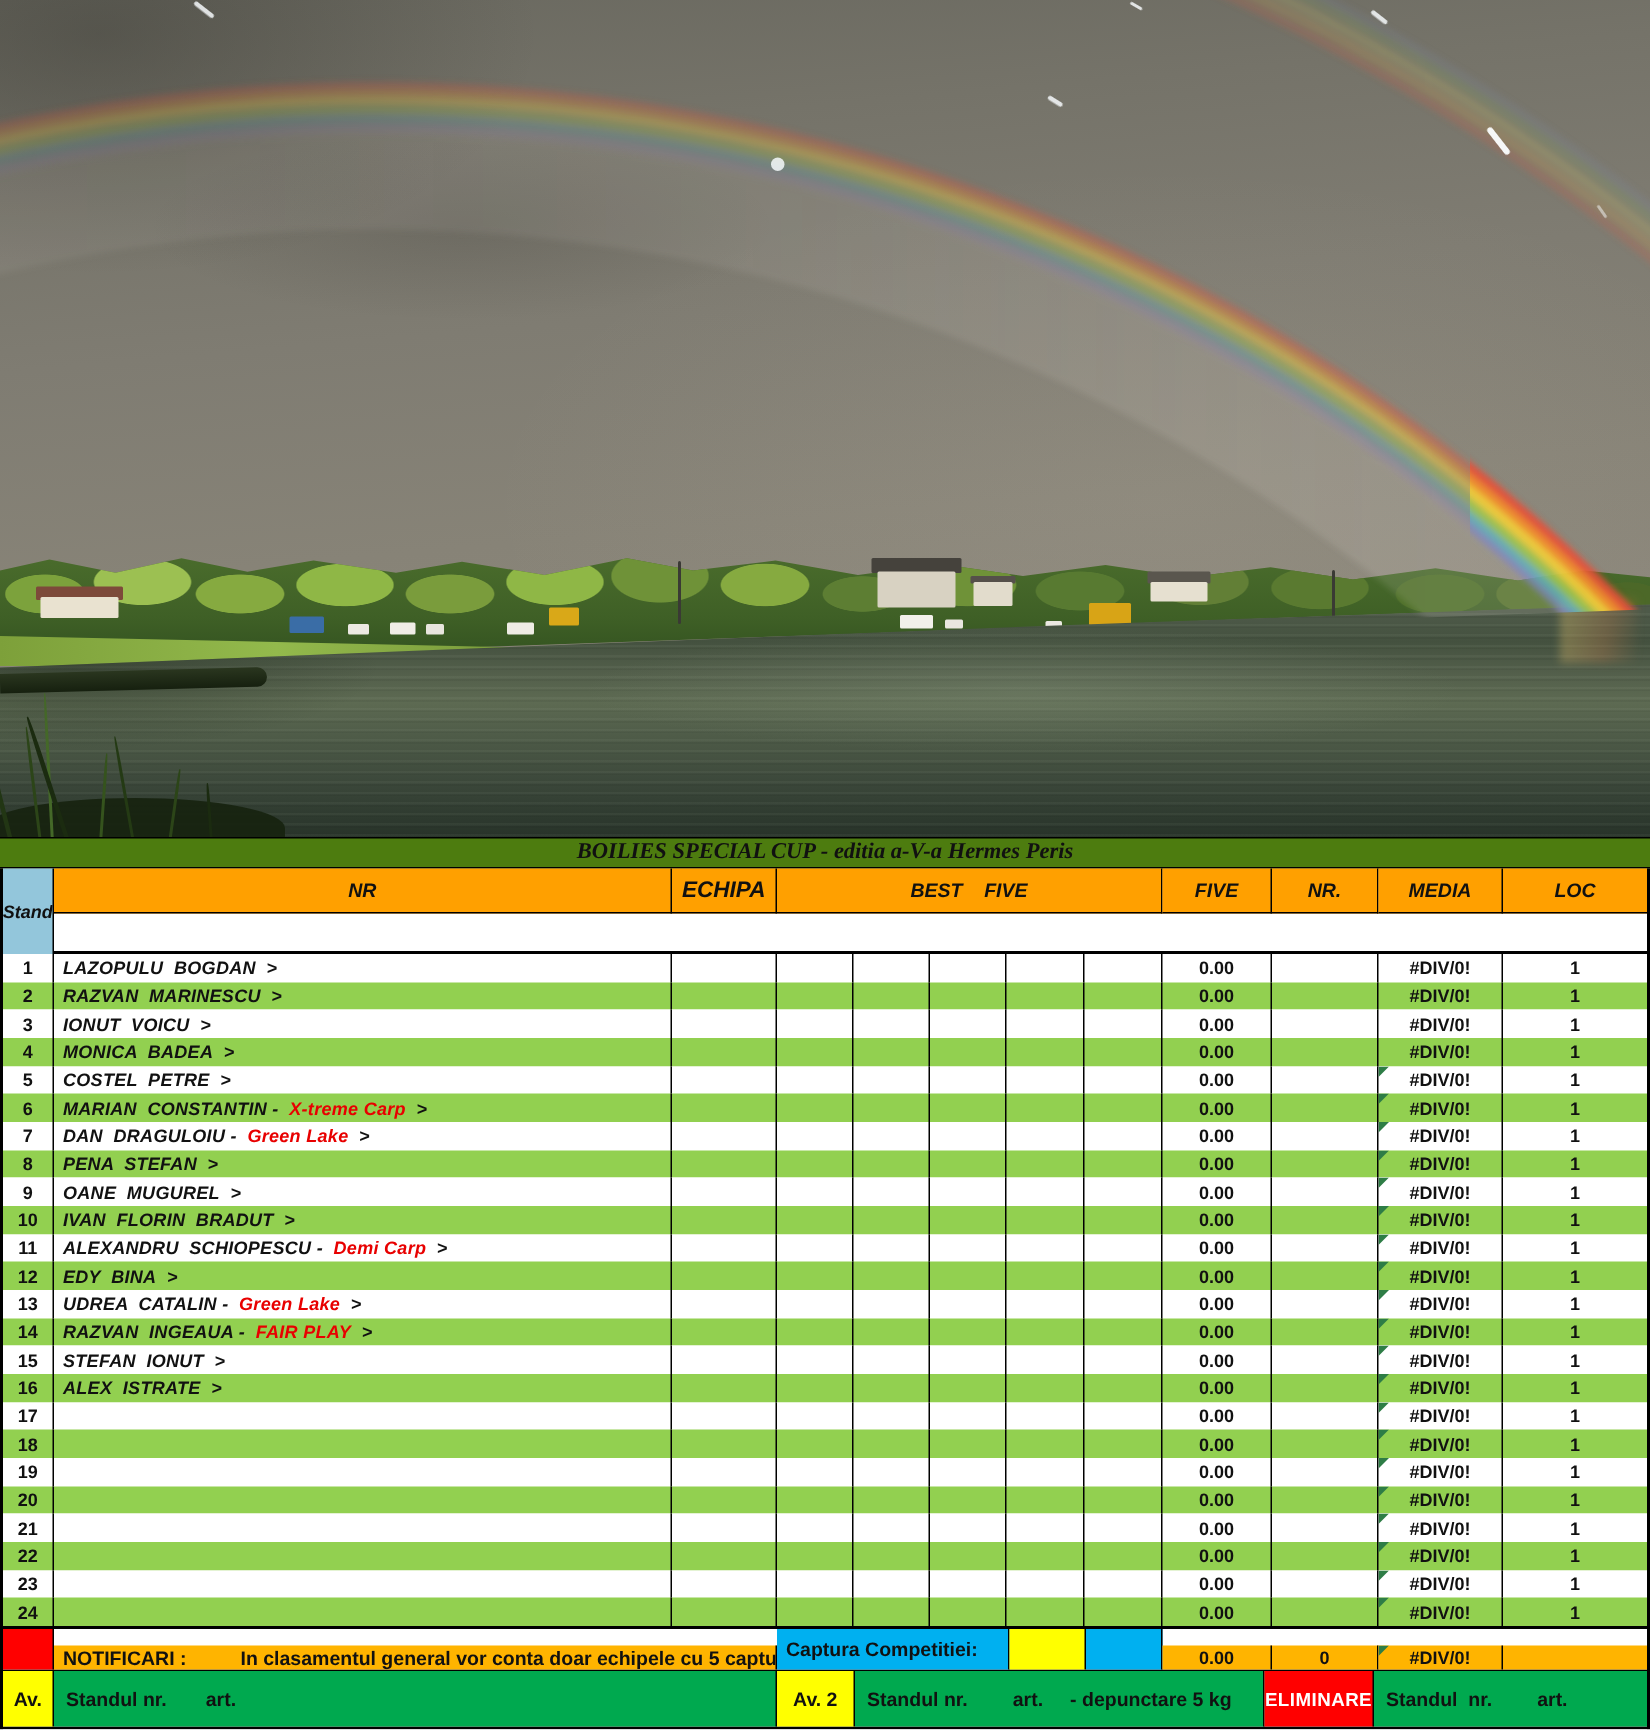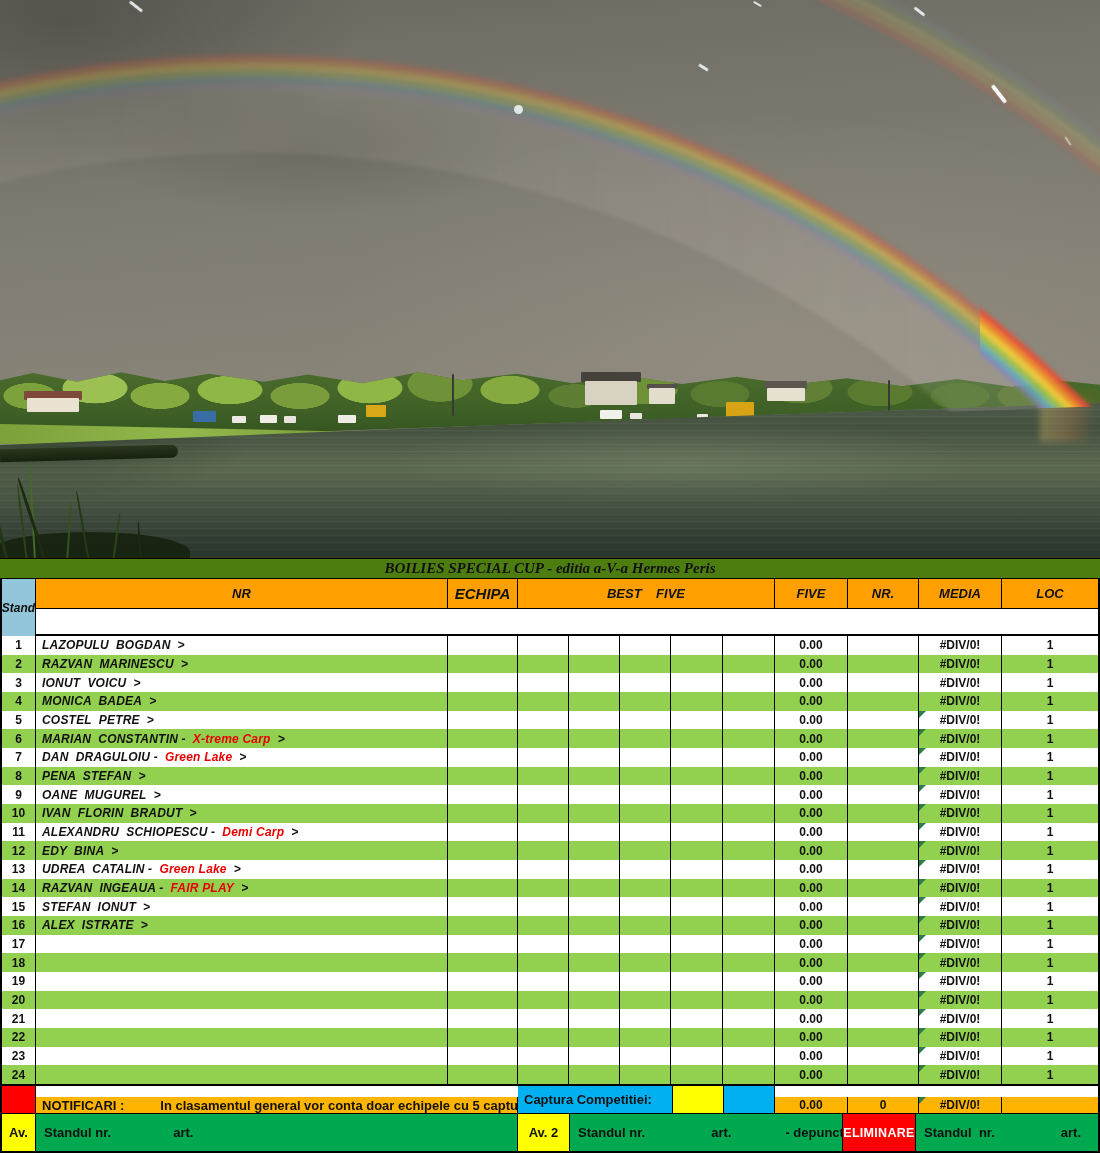--- a/index.html
+++ b/index.html
@@ -78,21 +78,21 @@
   .num { font-weight:bold; font-size:12px; color:#111; }
   .c-name { justify-content:flex-start; padding-left:6px; font-style:italic; font-weight:bold; font-size:12px; letter-spacing:.2px; white-space:pre; color:#111; }
   .team-red { color:#e80000; }
   .flag { position:absolute; top:0; left:0; width:0; height:0; border-top:7px solid #2e7d46; border-right:7px solid transparent; }
   .notif { height:30px; grid-template-columns:34px 482px 155px 51px 51px 73px 71px 83px 96px; border-top:2px solid #000; border-bottom:1px solid #000; }
   .n-red { background:#FF0000; } .n-or { background:#FFB400;margin-top:11px; } .n-bl { background:#00B0F0; } .n-ye { background:#FFFF00; }
   .btext { font-weight:bold; font-size:13px; color:#111; white-space:pre; }
   .notif-main { justify-content:flex-start; padding-left:6px; }
   .footer { height:39px; grid-template-columns:34px 482px 52px 273px 73px 182px; border-bottom:2px solid #000; }
   .f-ye { background:#FFFF00; } .f-gr { background:#00A94F; } .f-red { background:#FF0000; }
-  .f-left { justify-content:flex-start; padding-left:8px;gap:36px; }
+  .f-left { justify-content:flex-start; padding-left:8px; }
   .elim { color:#fff; font-weight:bold; font-size:12.5px; letter-spacing:.3px; }
   .gap26 { margin-left:26px; } .gap30 { margin-left:30px; } .gap18 { margin-left:18px; } .gap36 { margin-left:36px; }
 </style>
 </head>
 <body>
 
 <div class="screen">
 
   <div class="photo">
     <div class="sky-shade"></div>

